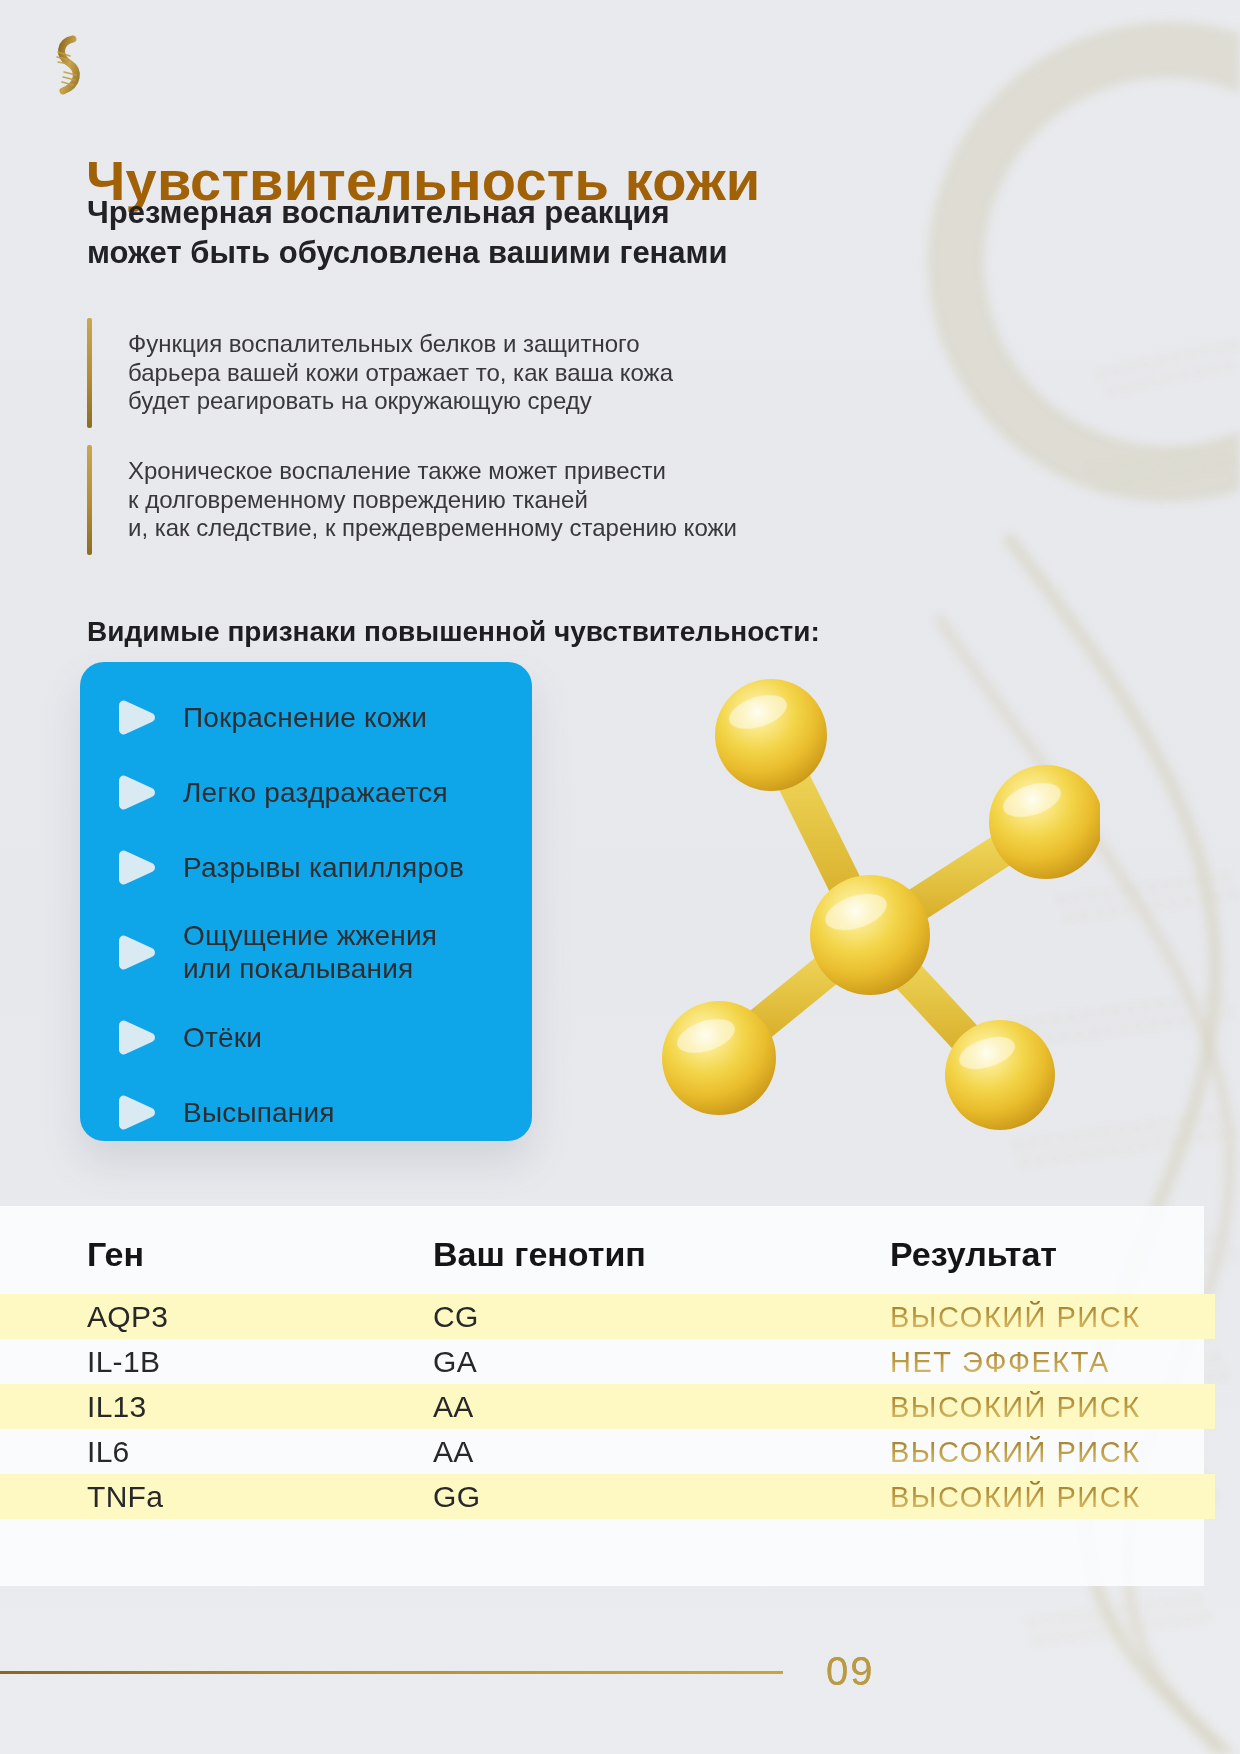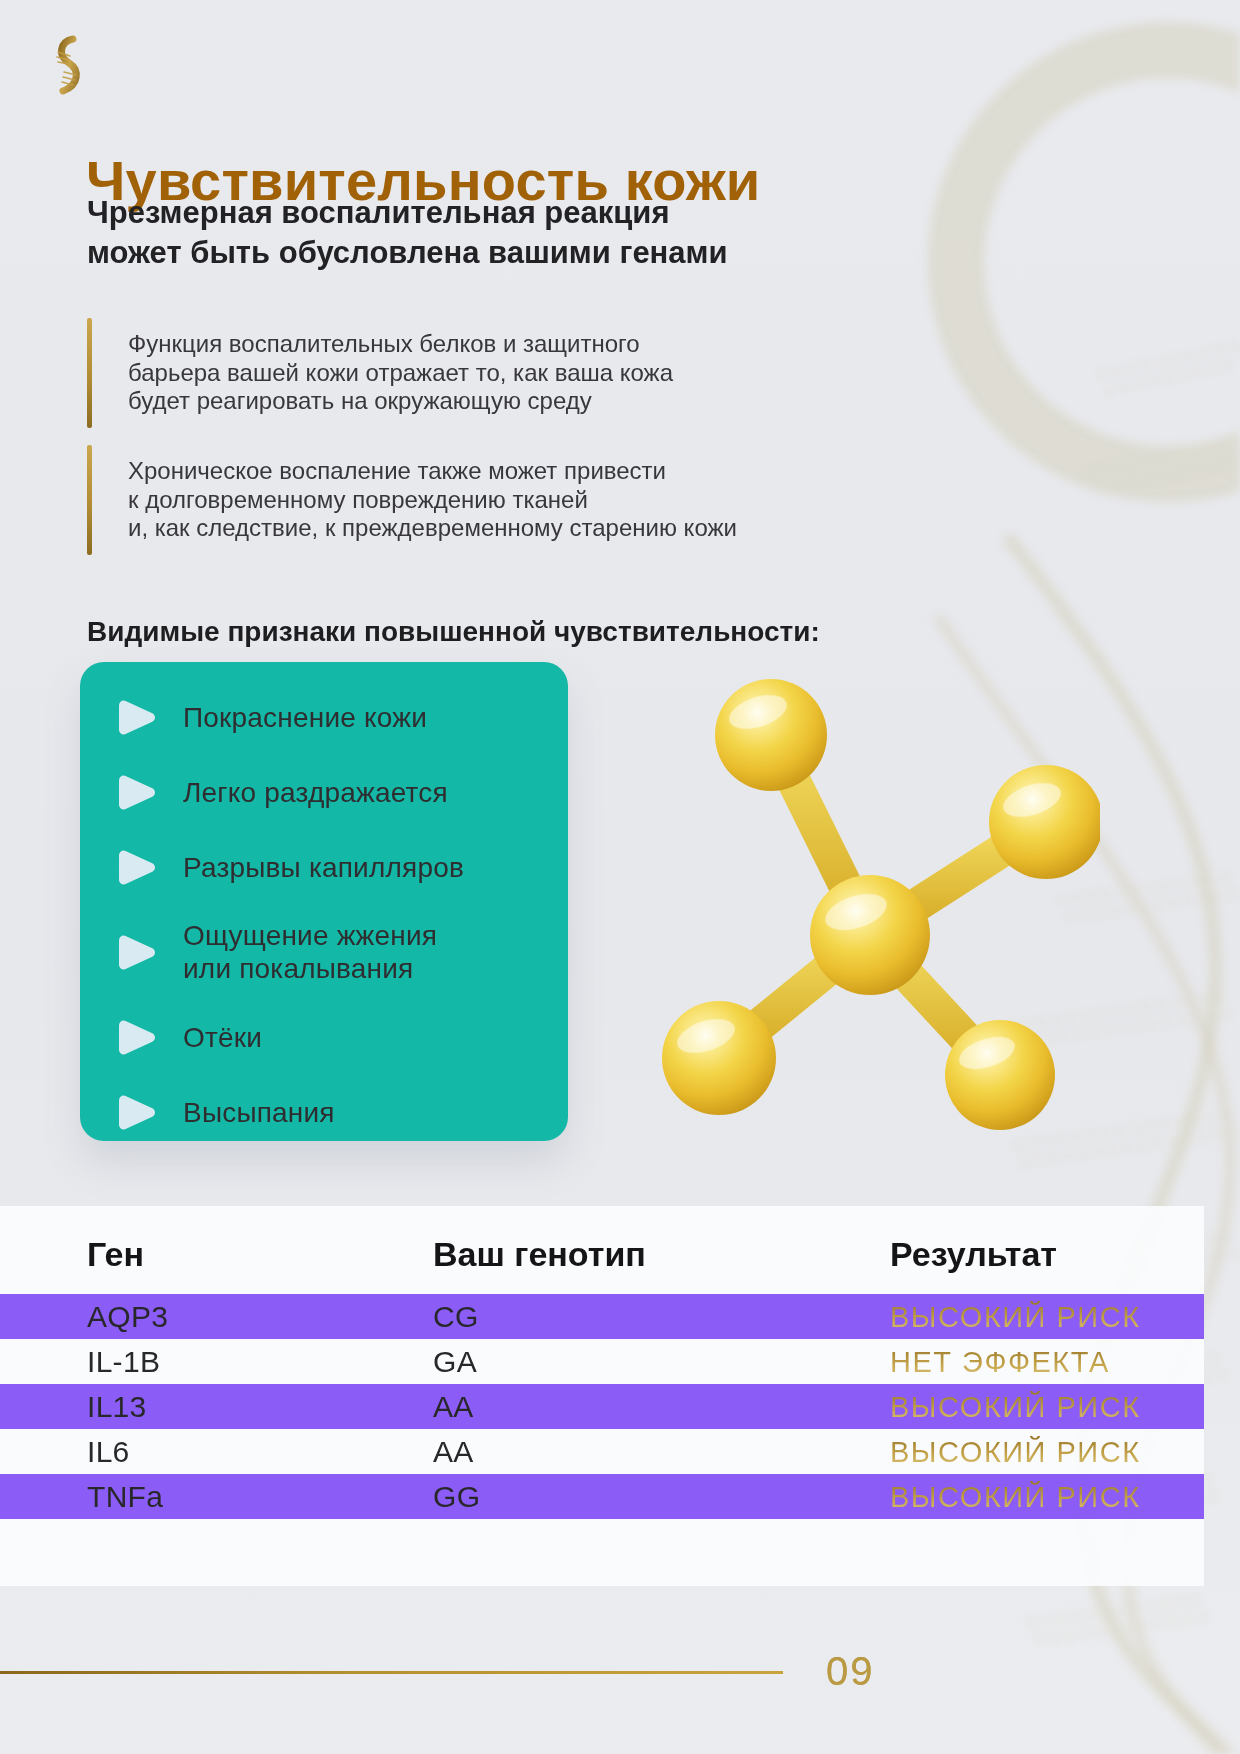--- a/index.html
+++ b/index.html
@@ -26,36 +26,36 @@
   .q2{top:445px;}
   .goldbar{width:5px;border-radius:2px;background:linear-gradient(180deg,#caa64d 0%,#b18c35 55%,#8d6d23 100%);
            margin-right:24px;flex:0 0 auto;}
   .quote p{margin:12px;font-size:24px;line-height:28.5px;font-weight:400;color:#38383b;}
   .quote p span{display:block;}
 
   .signs-heading{position:absolute;left:87px;top:592px;font-size:28px;line-height:34px;font-weight:800;
                  color:#1e1e20;z-index:2;}
 
   
-  .card{position:absolute;left:80px;top:662px;width:488px;height:479px;background:#14b8a6;border-radius:24px;
+  .card{position:absolute;left:80px;top:662px;width:452px;height:479px;background:#0ea5e9;border-radius:24px;
         box-shadow:0 22px 38px rgba(100,110,135,.17);padding:32px 24px 0 36px;box-sizing:border-box;z-index:3;}
   .item{display:flex;align-items:center;margin-bottom:29px;min-height:46px;}
   .tri{flex:0 0 auto;width:42px;height:37px;margin-right:25px;}
   .itext{font-size:28px;line-height:33px;color:#2e2e31;letter-spacing:.2px;}
   .itext span{display:block;}
 
   
   .molecule{position:absolute;left:580px;top:600px;width:520px;height:560px;z-index:2;}
 
   
   .band{position:absolute;left:0;top:1206px;width:1204px;height:380px;background:rgba(251,252,253,.93);z-index:4;}
   .thead{position:absolute;left:0;top:20px;width:100%;height:56px;}
   .th{font-size:34px;font-weight:800;color:#151517;}
   .trow{position:absolute;left:0;width:100%;height:45px;}
-  .stripe{background:#8b5cf6;}
+  .stripe{background:#fef9c3;padding-left:11px;}
   .r0{top:88px;} .r1{top:133px;} .r2{top:178px;} .r3{top:223px;} .r4{top:268px;}
   .col{position:absolute;top:50%;transform:translateY(-50%);white-space:nowrap;}
   .c1{left:87px;} .c2{left:433px;} .c3{left:890px;}
   .cell{font-size:30px;font-weight:400;color:#28282b;letter-spacing:.3px;}
   .result{font-size:29px;font-weight:400;letter-spacing:1.5px;color:#b6953d;}
   @supports (-webkit-background-clip:text){
     .result{background:linear-gradient(180deg,#97762a 0%,#c3a148 55%,#dcc477 100%);
             -webkit-background-clip:text;background-clip:text;color:transparent;}
     .pagenum{background:linear-gradient(180deg,#8f7030 0%,#c0a252 60%,#d4bd74 100%);
              -webkit-background-clip:text;background-clip:text;color:transparent;}

